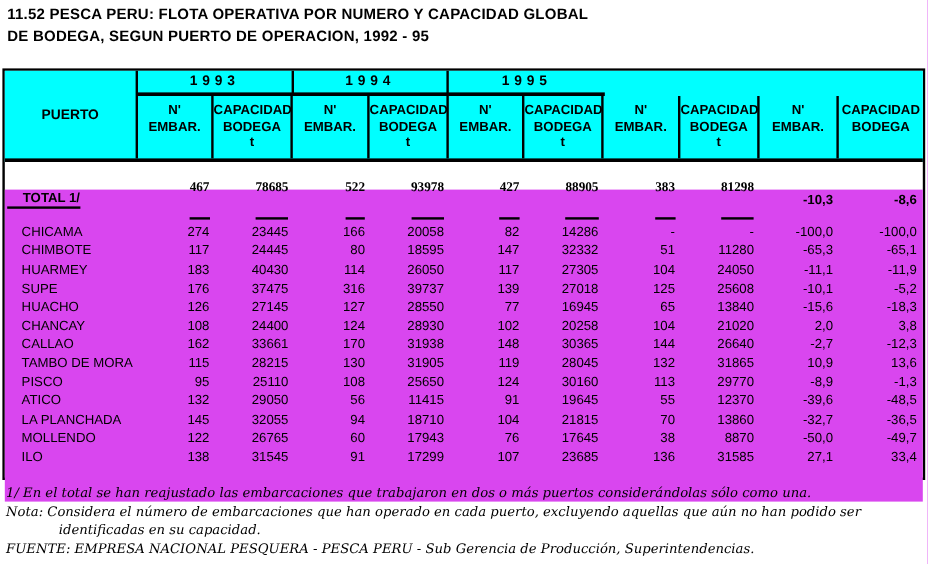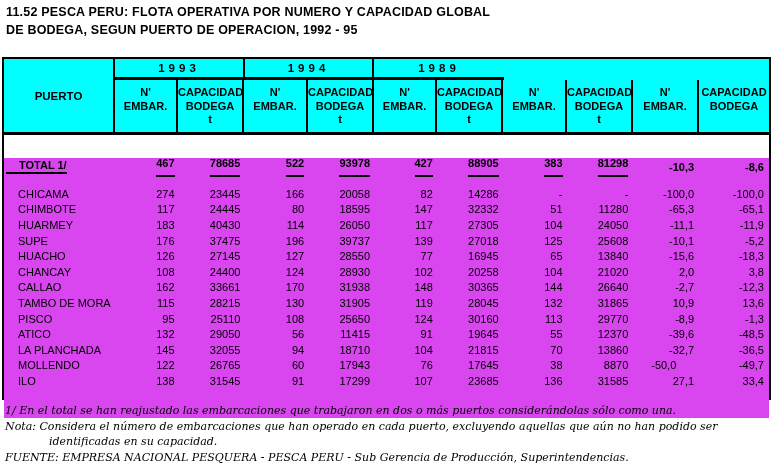--- a/index.html
+++ b/index.html
@@ -36,21 +36,21 @@
     font-weight:bold;font-size:11px;line-height:13.5px;padding-top:6px;
   }
   .sub:last-child{border-right:none;}
   .tbody{height:260px;background:#d946ef;font-size:11px;}
   .row{display:flex;height:15.6px;align-items:center;}
   .row .pc{width:113px;padding-left:14px;box-sizing:border-box;white-space:nowrap;}
   .row .vc{box-sizing:border-box;text-align:right;padding-right:5px;white-space:nowrap;}
   .total-row{margin-top:23px;font-weight:bold;height:17px;}
   .total-row .pc{padding-left:2px;}
   .total-row .pc span{display:inline-block;border-bottom:2px solid #000;padding-left:13px;padding-bottom:1px;}
-  .total-row .vc.u span{display:inline-block;border-bottom:2px solid #000;padding-bottom:6px;}
+  .total-row .vc.u span{display:inline-block;border-bottom:2px solid #000;padding-bottom:19px;font-family:Liberation Serif, serif;}
   .gap{height:11px;}
   .foot{
     position:absolute;left:5px;top:403px;
     font-family:"DejaVu Serif",serif;font-style:italic;font-size:11px;line-height:15.5px;
     white-space:nowrap;
   }
   .foot .indent{padding-left:44px;}
 </style>
 </head>
 <body>
@@ -60,21 +60,21 @@
   <div>DE BODEGA, SEGUN PUERTO DE OPERACION, 1992 - 95</div>
 </div>
 
 <div class="tbl">
   <div class="hdr">
     <div class="hdr-puerto">PUERTO</div>
     <div class="hdr-right">
       <div class="hdr-years" id="years">
           <div class="grp spaced" style="width: 130px;">1993</div>
           <div class="grp spaced" style="width: 129px;">1994</div>
-          <div class="grp spaced" style="width: 130px;">1989</div>
+          <div class="grp spaced" style="width: 130px;">1995</div>
         </div>
       <div class="hdr-subs" id="subs">
           <div class="sub" style="width: 63px;">
             <div>N'</div>
             <div>EMBAR.</div>
           </div>
           <div class="sub" style="width: 66px;">
             <div>CAPACIDAD</div>
             <div>BODEGA</div>
             <div>t</div>
@@ -168,21 +168,21 @@
         <div class="vc" style="width: 66px;"><span>27305</span></div>
         <div class="vc" style="width: 64px;"><span>104</span></div>
         <div class="vc" style="width: 66px;"><span>24050</span></div>
         <div class="vc" style="width: 66px;"><span>-11,1</span></div>
         <div class="vc" style="width: 70px;"><span>-11,9</span></div>
       </div>
       <div class="row">
         <div class="pc"><span>SUPE</span></div>
         <div class="vc" style="width: 63px;"><span>176</span></div>
         <div class="vc" style="width: 66px;"><span>37475</span></div>
-        <div class="vc" style="width: 64px;"><span>196</span></div>
+        <div class="vc" style="width: 64px;"><span>316</span></div>
         <div class="vc" style="width: 66px;"><span>39737</span></div>
         <div class="vc" style="width: 63px;"><span>139</span></div>
         <div class="vc" style="width: 66px;"><span>27018</span></div>
         <div class="vc" style="width: 64px;"><span>125</span></div>
         <div class="vc" style="width: 66px;"><span>25608</span></div>
         <div class="vc" style="width: 66px;"><span>-10,1</span></div>
         <div class="vc" style="width: 70px;"><span>-5,2</span></div>
       </div>
       <div class="row">
         <div class="pc"><span>HUACHO</span></div>
@@ -278,21 +278,21 @@
       <div class="row">
         <div class="pc"><span>MOLLENDO</span></div>
         <div class="vc" style="width: 63px;"><span>122</span></div>
         <div class="vc" style="width: 66px;"><span>26765</span></div>
         <div class="vc" style="width: 64px;"><span>60</span></div>
         <div class="vc" style="width: 66px;"><span>17943</span></div>
         <div class="vc" style="width: 63px;"><span>76</span></div>
         <div class="vc" style="width: 66px;"><span>17645</span></div>
         <div class="vc" style="width: 64px;"><span>38</span></div>
         <div class="vc" style="width: 66px;"><span>8870</span></div>
-        <div class="vc" style="width: 66px; text-align: center;"><span>-50,0</span></div>
+        <div class="vc" style="width: 66px;"><span>-50,0</span></div>
         <div class="vc" style="width: 70px;"><span>-49,7</span></div>
       </div>
       <div class="row">
         <div class="pc"><span>ILO</span></div>
         <div class="vc" style="width: 63px;"><span>138</span></div>
         <div class="vc" style="width: 66px;"><span>31545</span></div>
         <div class="vc" style="width: 64px;"><span>91</span></div>
         <div class="vc" style="width: 66px;"><span>17299</span></div>
         <div class="vc" style="width: 63px;"><span>107</span></div>
         <div class="vc" style="width: 66px;"><span>23685</span></div>

